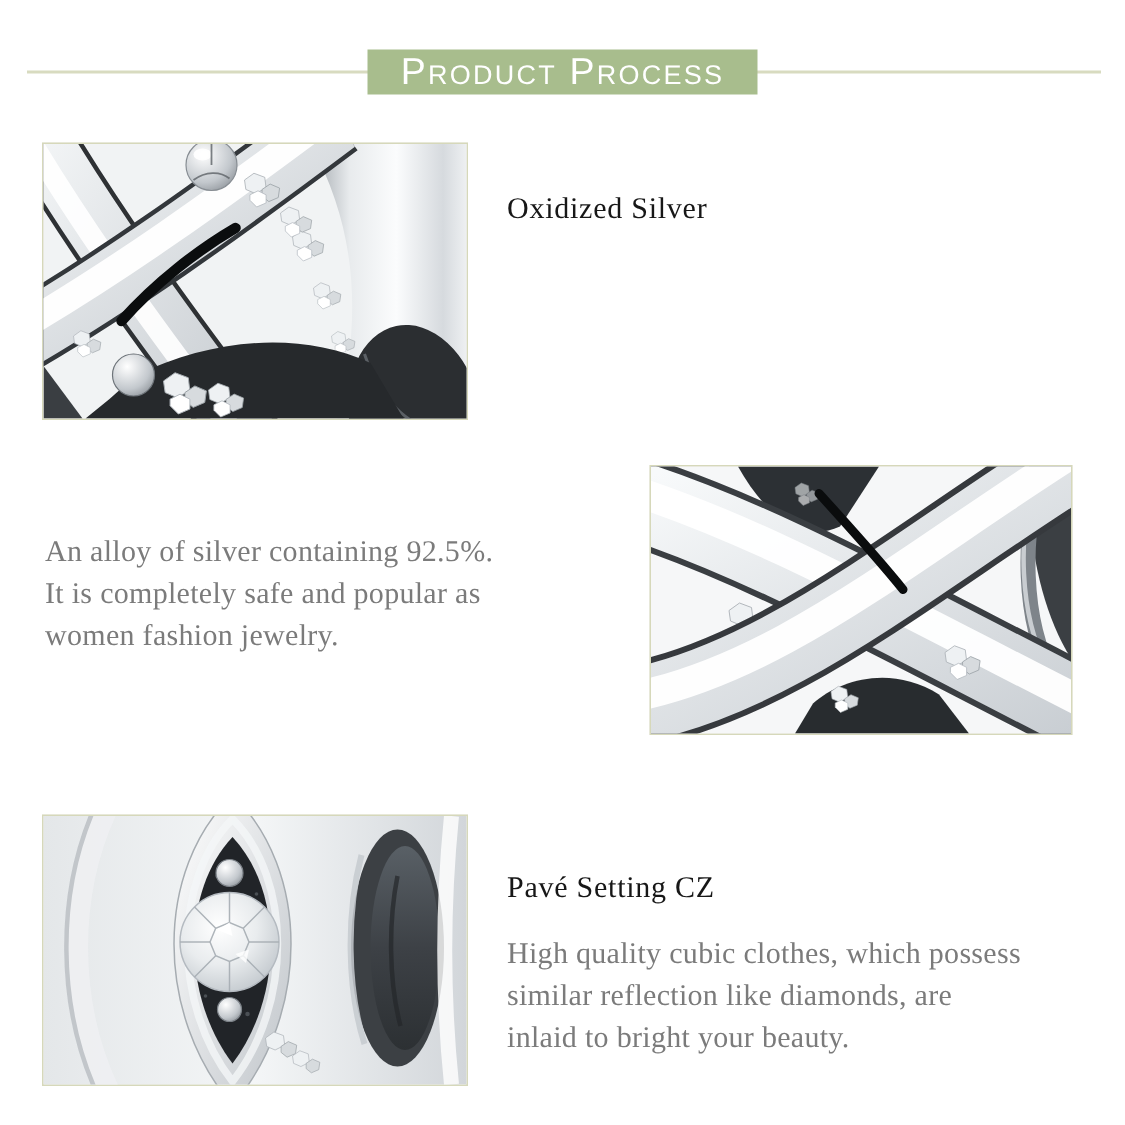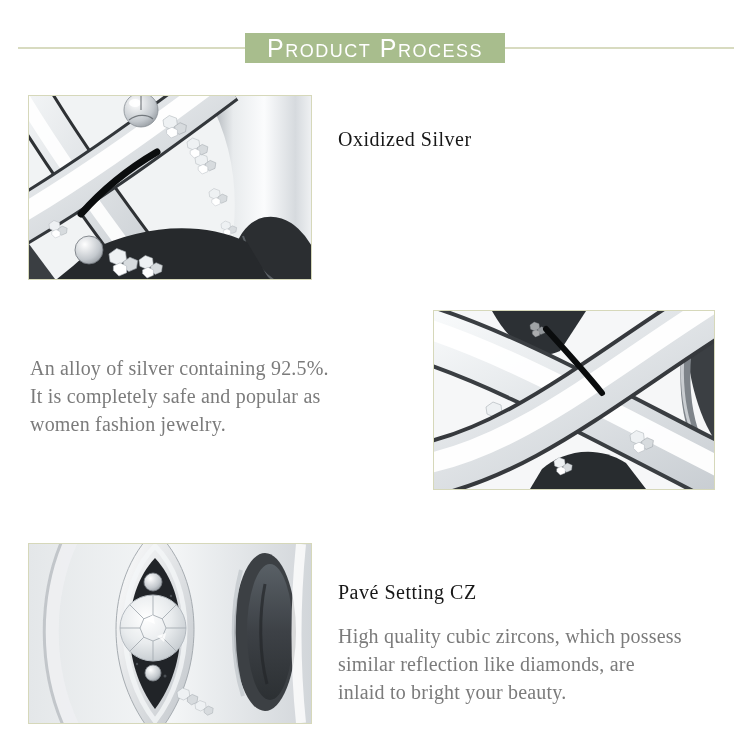--- a/index.html
+++ b/index.html
@@ -219,18 +219,18 @@
       <ellipse cx="236" cy="88" rx="31" ry="79" fill="#3c4044"></ellipse>
       <ellipse cx="241" cy="88" rx="23" ry="68" fill="url(#r3)"></ellipse>
       <path d="M212,26 C202,64 202,114 214,152" stroke="#c6cacf" stroke-width="4" fill="none" opacity="0.85"></path>
       <path d="M272,0 C266,60 266,120 272,179" stroke="#ffffff" stroke-width="10" fill="none" opacity="0.8"></path>
       <path d="M236,40 C230,70 230,110 238,140" stroke="#24272a" stroke-width="3" fill="none" opacity="0.7"></path>
     </svg>
   </figure>
 
   <section class="copy" id="tx3">
     <h2 class="title">Pavé Setting CZ</h2>
-    <p class="body">High quality cubic zircons, which possess
+    <p class="body">High quality cubic clothes, which possess
 similar reflection like diamonds, are
 inlaid to bright your beauty.</p>
   </section>
 
 </main>
 
 </body></html>

